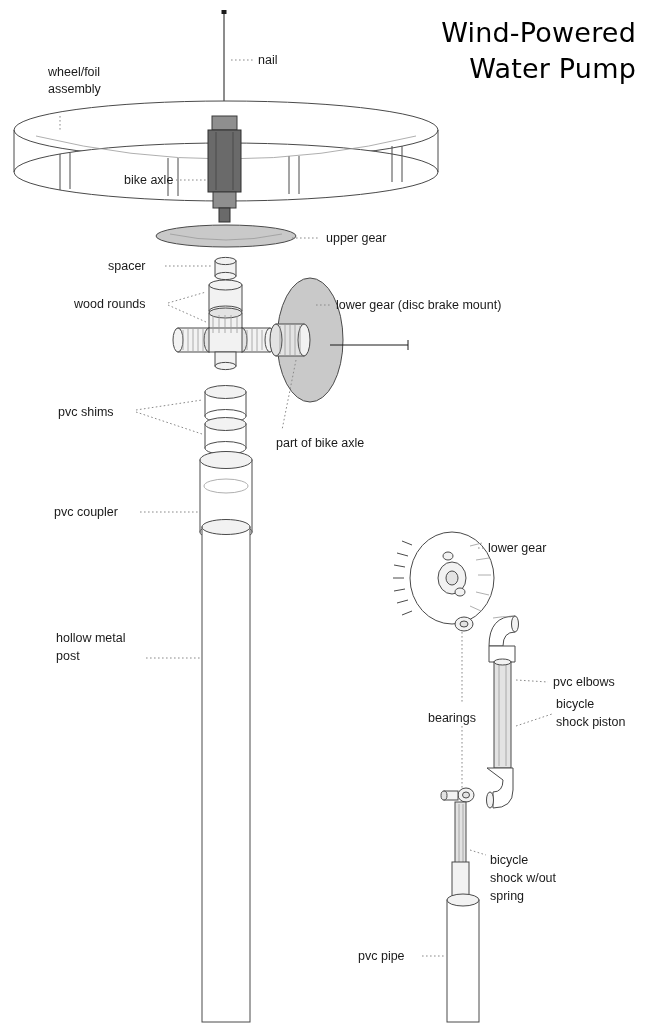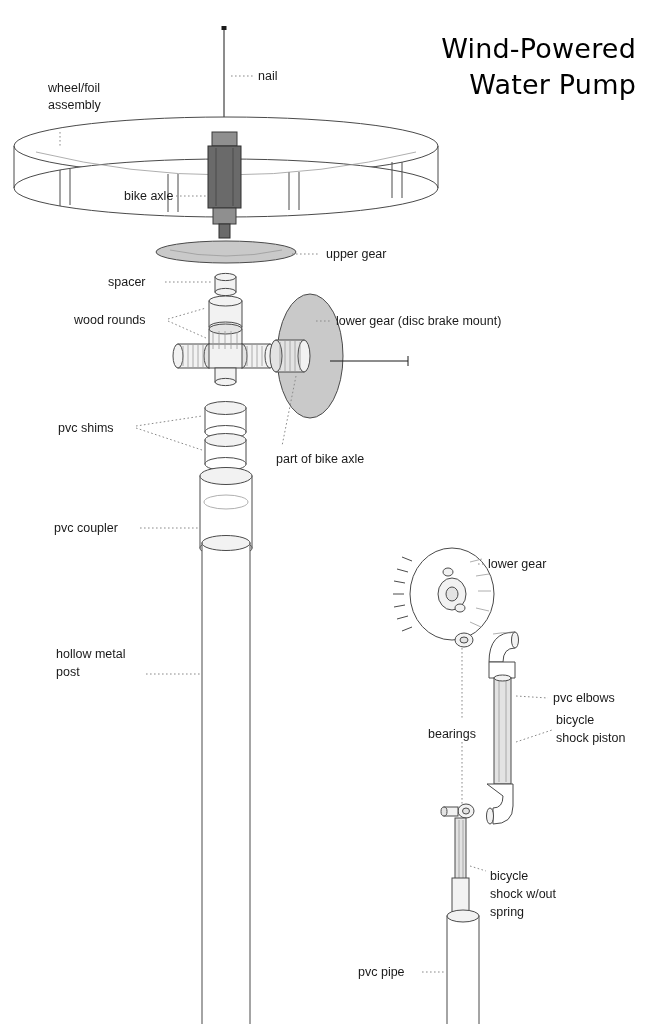--- a/index.html
+++ b/index.html
@@ -9,21 +9,21 @@
   }
   body {
     width: 652px; height: 1024px;
     position: relative;
     font-family: "Liberation Sans", sans-serif;
     color: #000;
     overflow: hidden;
   }
   #stage {
     position: absolute;
-    left: 0; top: 16px;
+    left: 0; top: 0;
     width: 652px; height: 896px;
   }
   svg#diagram {
     position: absolute;
     left: 0; top: 0;
     width: 652px; height: 1024px;
   }
   .ttl {
     font-family: "DejaVu Sans", sans-serif;
     font-size: 27px;

